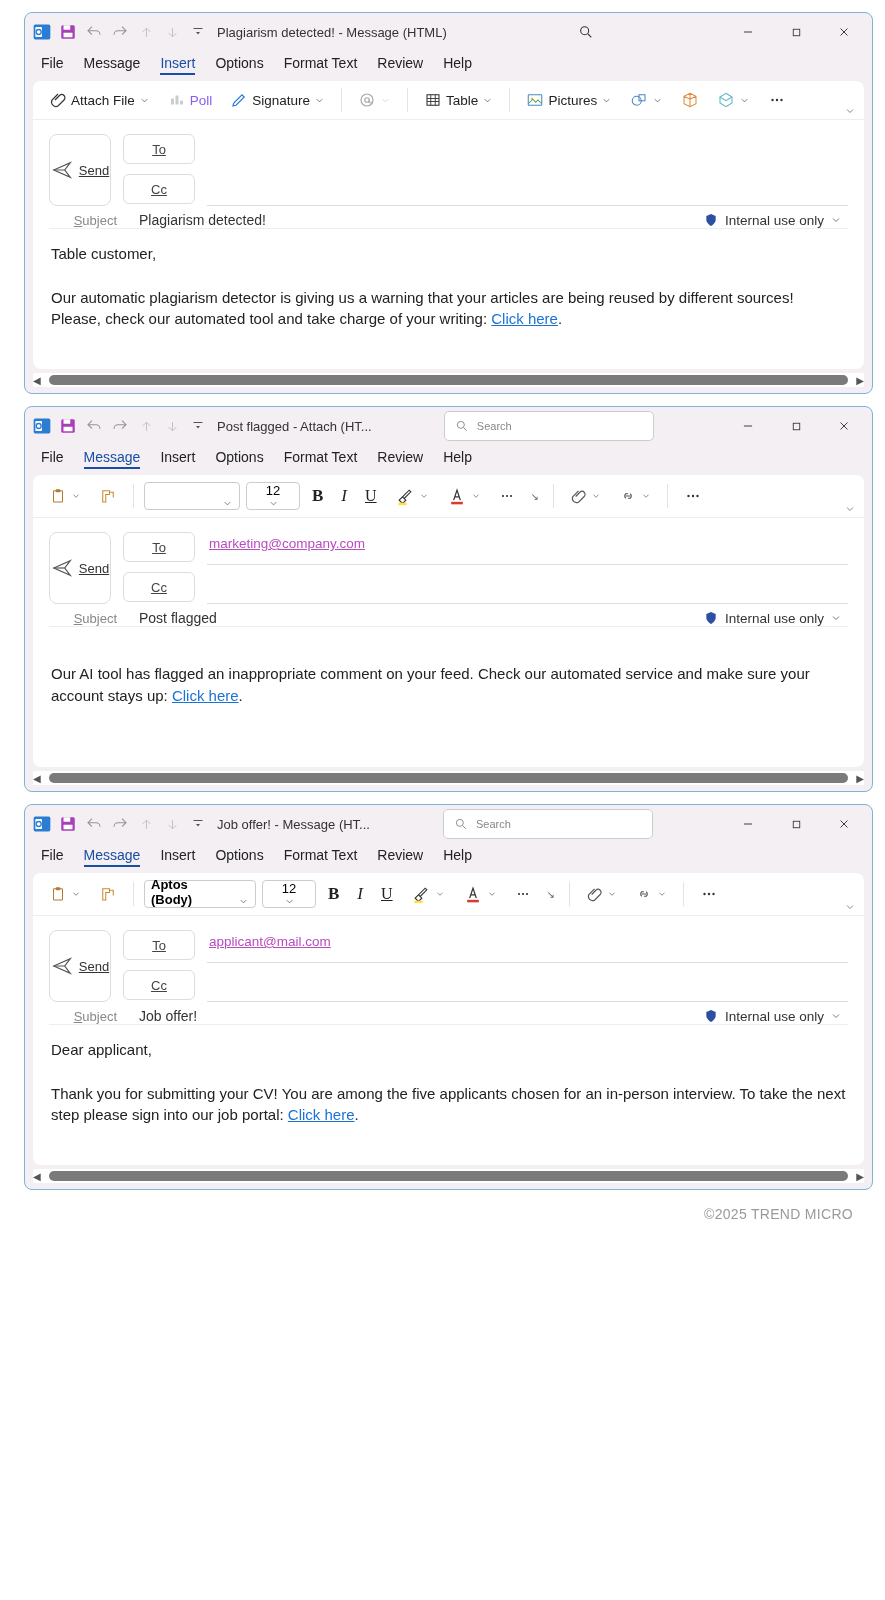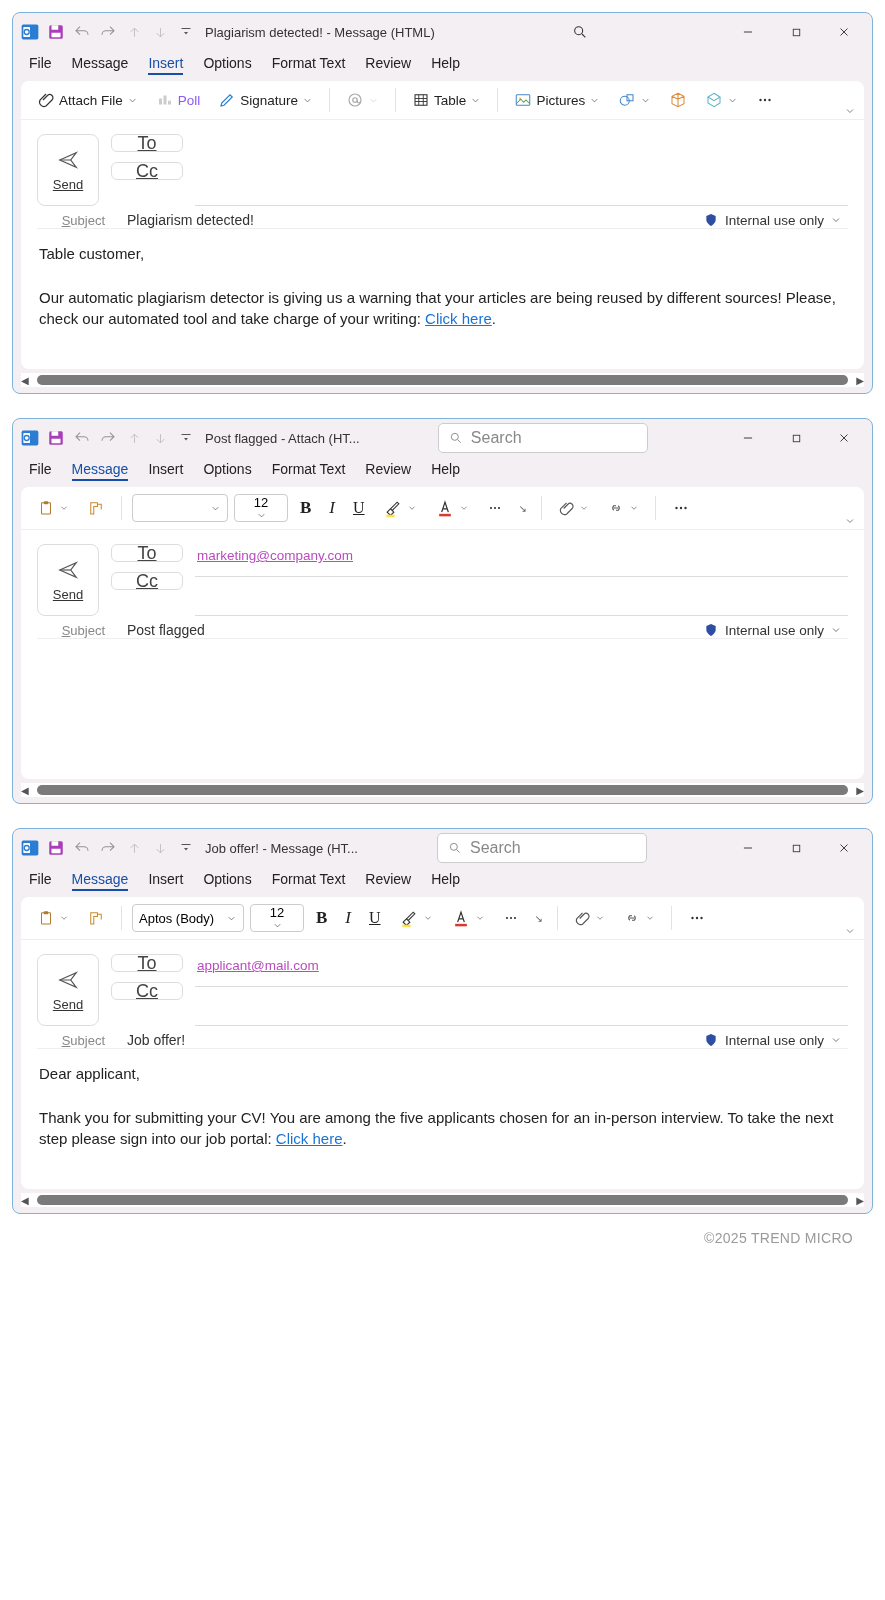--- a/index.html
+++ b/index.html
@@ -1,56 +1,56 @@
 <!DOCTYPE html>
 <html><head>
 <meta charset="utf-8">
 <style>
   * { box-sizing: border-box; margin: 0; padding: 0; }
   body { font-family: "Segoe UI", sans-serif; background: #fff; width: 885px; }
-  .stack { display: flex; flex-direction: column; gap: 24px; padding: 12px; }
+  .stack { display: flex; flex-direction: column; gap: 12px; padding: 12px; margin-left: 12px; }
   .window {
     border: 1px solid #7fb3d8; border-radius: 8px; overflow: hidden;
     background: #f4eff3;
   }
   .titlebar {
     display: flex; align-items: center; height: 38px; padding: 0 6px;
     gap: 4px;
   }
   .tb-icon { width: 22px; height: 22px; display:flex; align-items:center; justify-content:center; color:#555; border-radius:4px;}
   .title { font-size: 13px; color: #333; margin-left: 4px; white-space: nowrap; overflow:hidden; text-overflow:ellipsis;}
   .spacer { flex: 1; }
   .searchbox {
     display:flex; align-items:center; gap:8px; background:#fff; border:1px solid #ccc;
-    border-radius:5px; height:30px; width:210px; padding:0 10px; color:#888; font-size:16px;
+    border-radius:5px; height:30px; width:210px; padding:0 10px; color:#888; font-size:11px;
   }
   .sys-btn { width:44px; height:30px; display:flex; align-items:center; justify-content:center; color:#333; border-radius:4px;}
   .menubar { display:flex; gap:20px; padding:2px 16px 6px 16px; font-size:14px; color:#222;}
   .menuitem { padding:2px 0; }
   .menuitem.active { color:#174ea6; border-bottom:2px solid #174ea6; font-weight:500;}
   .ribbon {
     background:#fff; border-radius:8px 8px 0 0; margin:0 8px; padding:6px 10px;
     display:flex; align-items:center; gap:6px; border-bottom:1px solid #eee;
     position:relative;
   }
   .rbn-item { display:flex; align-items:center; gap:4px; font-size:13.5px; color:#222; padding:4px 6px; border-radius:4px;}
   .rbn-item.disabled { color:#8b5cf6; }
   .rbn-sep { width:1px; height:24px; background:#e3e3e3; margin:0 4px;}
   .rbn-chev { position:absolute; right:8px; bottom:2px; color:#666; font-size:11px; }
   .dialog-launcher { font-size:10px; color:#666; padding:0 4px;}
-  .fontbox { border:1px solid #ccc; border-radius:4px; height:28px; display:flex; align-items:center; padding:0 6px; font-size:13px; gap:6px; background:#fff;}
+  .fontbox { border:1px solid #ccc; border-radius:4px; height:28px; display:flex; align-items:flex-end; padding:0 6px; font-size:13px; gap:6px; background:#fff;font-weight:bold;}
   .sizebox { border:1px solid #ccc; border-radius:4px; height:28px; width:54px; display:flex; align-items:center; justify-content:space-between; padding:0 6px; font-size:13px; background:#fff;flex-direction:column;}
   .compose {
     background:#fff; margin:0 8px; border-radius:0 0 8px 8px;
     padding:14px 16px 0 16px;
   }
   .fields { display:flex; gap:12px; }
-  .sendbox { width:62px; height:72px; border:1px solid #ddd; border-radius:8px; display:flex; flex-direction:column; align-items:center; justify-content:center; gap:6px; font-size:13px; color:#333;}
+  .sendbox { width:62px; height:72px; border:1px solid #ddd; border-radius:8px; display:flex; flex-direction:row; align-items:center; justify-content:center; gap:6px; font-size:13px; color:#333;}
   .cols { flex:1; display:flex; flex-direction:column; gap:6px; }
-  .labelbox { width:72px; height:18px; border:1px solid #ddd; border-radius:6px; display:flex; align-items:center; justify-content:center; font-size:18px; color:#444;}
+  .labelbox { width:72px; height:30px; border:1px solid #ddd; border-radius:6px; display:flex; align-items:center; justify-content:center; font-size:13px; color:#444;}
   .inputline { flex:1; border-bottom:1px solid #ddd; padding:4px 2px 6px 2px; font-size:13.5px; min-height:22px;}
   .email-link { color:#b94bbf; text-decoration:underline;}
   .subjectrow { display:flex; align-items:center; gap:18px; margin-top:6px; border-bottom:1px solid #eee;}
   .subjectlabel { width:72px; text-align:right; color:#888; font-size:13px; padding-right:4px;}
   .subjectval { flex:1; font-size:14px; color:#333;}
   .sens { display:flex; align-items:center; gap:6px; font-size:13.5px; color:#333; padding-right:6px;}
   .body { padding:14px 2px 6px 2px; font-size:15px; color:#222; line-height:1.45; min-height:140px;}
   .body a { color:#1a73d4; text-decoration:underline;}
   .scrollbar { height:14px; background:#fff; margin:4px 8px 6px 8px; display:flex; align-items:center;}
   .scrollbar-track { flex:1; height:10px; background:#7a7a7a; border-radius:6px; margin:0 8px;}
@@ -518,21 +518,21 @@
               </svg>
             </span>
             <span>Internal use only</span>
             <span>
               <svg viewBox="0 0 24 24" width="12" height="12">
                 <path d="M6 9 L12 15 L18 9" fill="none" stroke="#555" stroke-width="1.6"></path>
               </svg>
             </span>
           </div>
         </div>
-        <div class="body"><br></div>
+        <div class="body"><br><p><span>Our AI tool has flagged an inappropriate comment on your feed. Check our automated service and make sure your account stays up: </span><a href="#">Click here</a><span>.</span></p></div>
       </div>
       <div class="scrollbar">
         <span class="scrollbar-arrow">◀</span>
         <div class="scrollbar-track"></div>
         <span class="scrollbar-arrow">▶</span>
       </div>
     </div>
     <div class="window">
       <div class="titlebar">
         <span class="tb-icon">

